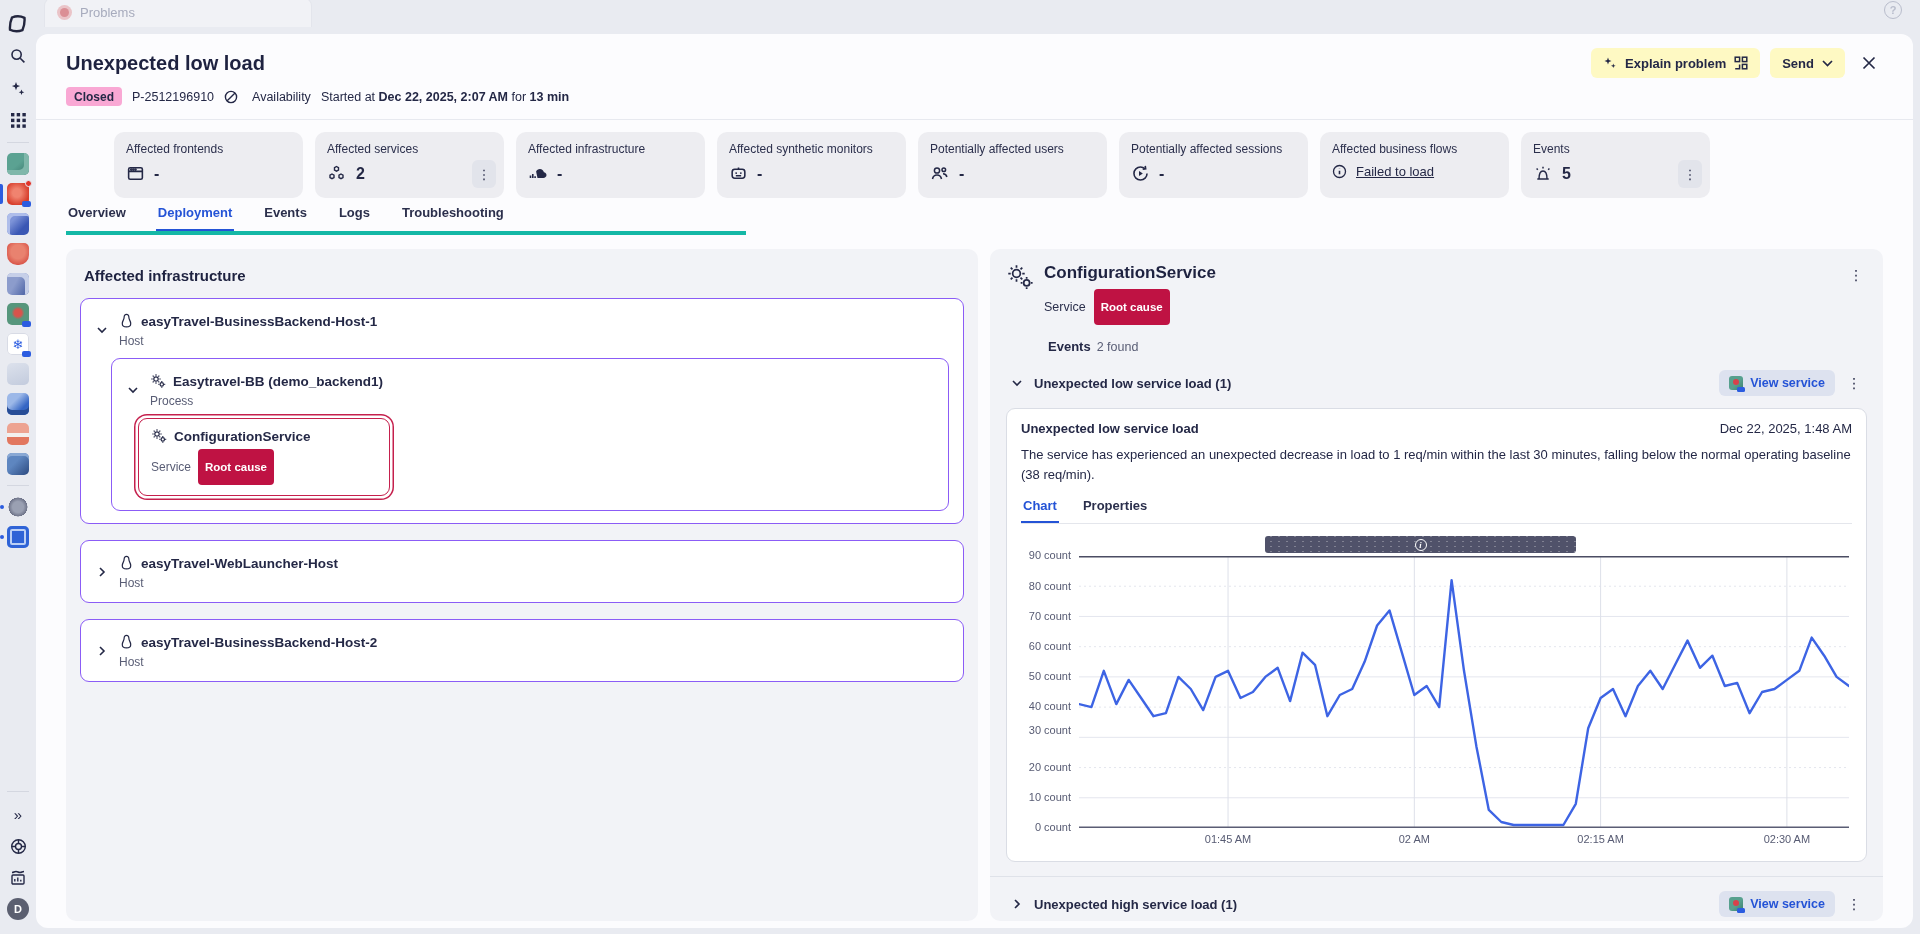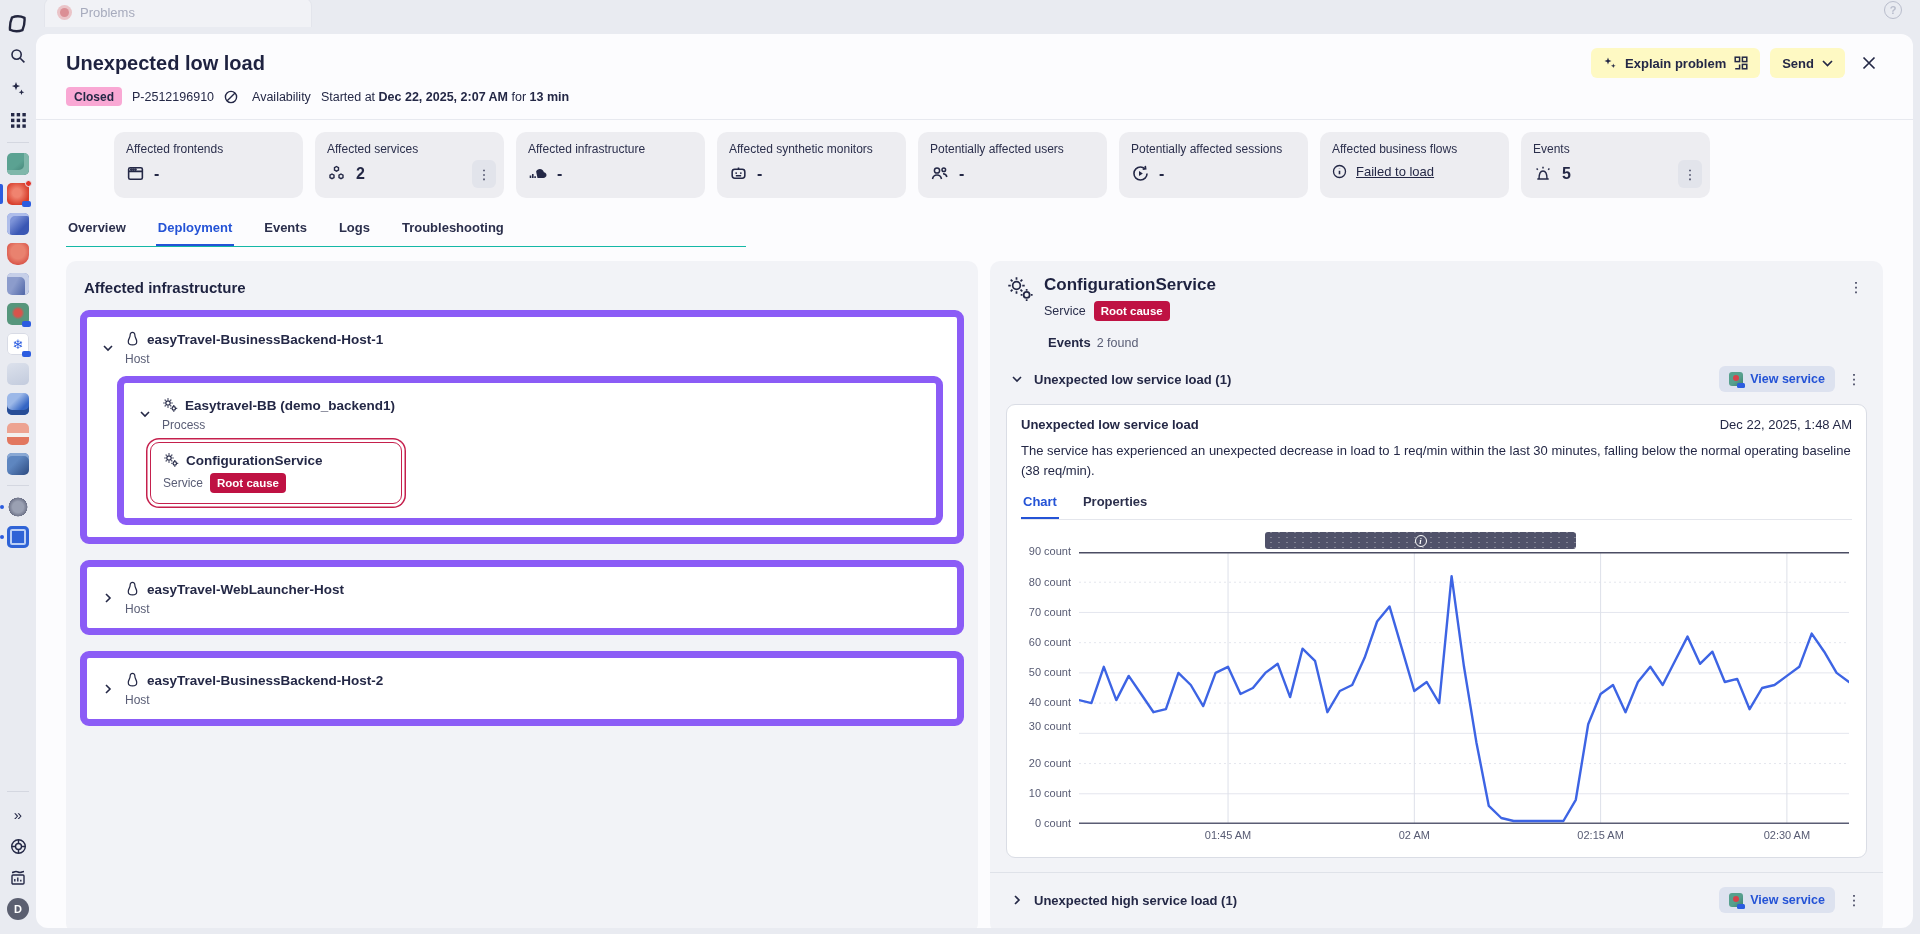--- a/index.html
+++ b/index.html
@@ -105,48 +105,48 @@
   .failed-link { font-size:13px; text-decoration:underline; cursor:pointer; }
   .kebab {
     background:#e2e4eb; border:none; border-radius:6px; width:24px; height:28px; cursor:pointer;
     position:absolute; right:8px; bottom:10px; color:#242846; font-size:13px; line-height:1;
     display:flex; align-items:center; justify-content:center;
   }
   .kebab-plain { background:transparent; border:none; cursor:pointer; color:#242846; font-size:14px;
     width:22px; height:24px; display:flex; align-items:center; justify-content:center; border-radius:5px; }
 
   
-  .tabs { display:flex; gap:28px; margin-top:22px; width:680px; border-bottom:1px solid #14b8a6; }
+  .tabs { display:flex; gap:28px; margin-top:7px; width:680px; border-bottom:4px solid #14b8a6; }
   .tab-item { font-size:13px; font-weight:600; color:#2b2f4c; padding:0 2px 9px 2px; cursor:pointer;
     border-bottom:2.5px solid transparent; }
   .tab-item.active { color:#2453d6; border-bottom-color:#2453d6; }
 
   
   .columns { display:flex; gap:12px; margin-top:14px; height:672px; }
   .panel { background:#f2f3f7; border-radius:10px; }
   .panel.left { flex:0 0 912px; padding:16px 14px; }
   .panel.right { flex:1; padding:14px 16px; position:relative; }
 
   .panel-heading { font-size:15px; font-weight:700; color:#1e2240; margin:2px 0 14px 4px; }
 
-  .tree-card { background:#fff; border:7px solid #8b5cf6; border-radius:9px; padding:10px 14px 12px 12px; }
+  .tree-card { background:#fff; border:1px solid #8b5cf6; border-radius:9px; padding:10px 14px 12px 12px; }
   .tree-card + .tree-card { margin-top:16px; }
   .tree-row { display:flex; align-items:flex-start; gap:8px; }
   .chev-btn { background:transparent; border:none; cursor:pointer; width:18px; height:18px; margin-top:12px;
     display:flex; align-items:center; justify-content:center; color:#242846; }
   .tree-main { padding-top:4px; }
   .tree-name-line { display:flex; align-items:center; gap:7px; font-size:13.5px; font-weight:700; }
   .tree-type { font-size:12px; color:#595d75; margin-top:5px; display:flex; align-items:center; gap:7px; }
   .nested { margin-left:18px; margin-top:10px; }
   .rootcause-card {
     margin:10px 0 2px 14px; background:#fff; min-width:252px; width:fit-content;
     border:1.5px solid #c5204d; border-radius:9px; padding:9px 16px 10px 12px;
     box-shadow:0 0 0 2.5px #fff, 0 0 0 4px #c5204d;
   }
-  .badge-red { background:#bf1243; color:#fff; font-size:11.5px; font-weight:600; border-radius:4px; padding:4px 7px; }
+  .badge-red { background:#bf1243; color:#fff; font-size:11.5px; font-weight:600; border-radius:4px; padding:12px 7px; }
 
   
   .svc-header { display:flex; align-items:flex-start; gap:10px; }
   .svc-title { font-size:17px; font-weight:700; color:#1e2240; }
   .svc-sub { display:flex; align-items:center; gap:8px; margin-top:6px; font-size:12.5px; color:#2b2f4c; }
   .events-line { margin:14px 0 12px 2px; font-size:13px;padding-left:40px; }
   .events-line .cnt { color:#595d75; font-weight:400; margin-left:6px; font-size:12.5px; }
   .event-row { display:flex; align-items:center; gap:8px; padding:4px 2px; }
   .event-row-label { font-size:13px; font-weight:600; }
   .row-actions { margin-left:auto; display:flex; align-items:center; gap:8px; }

